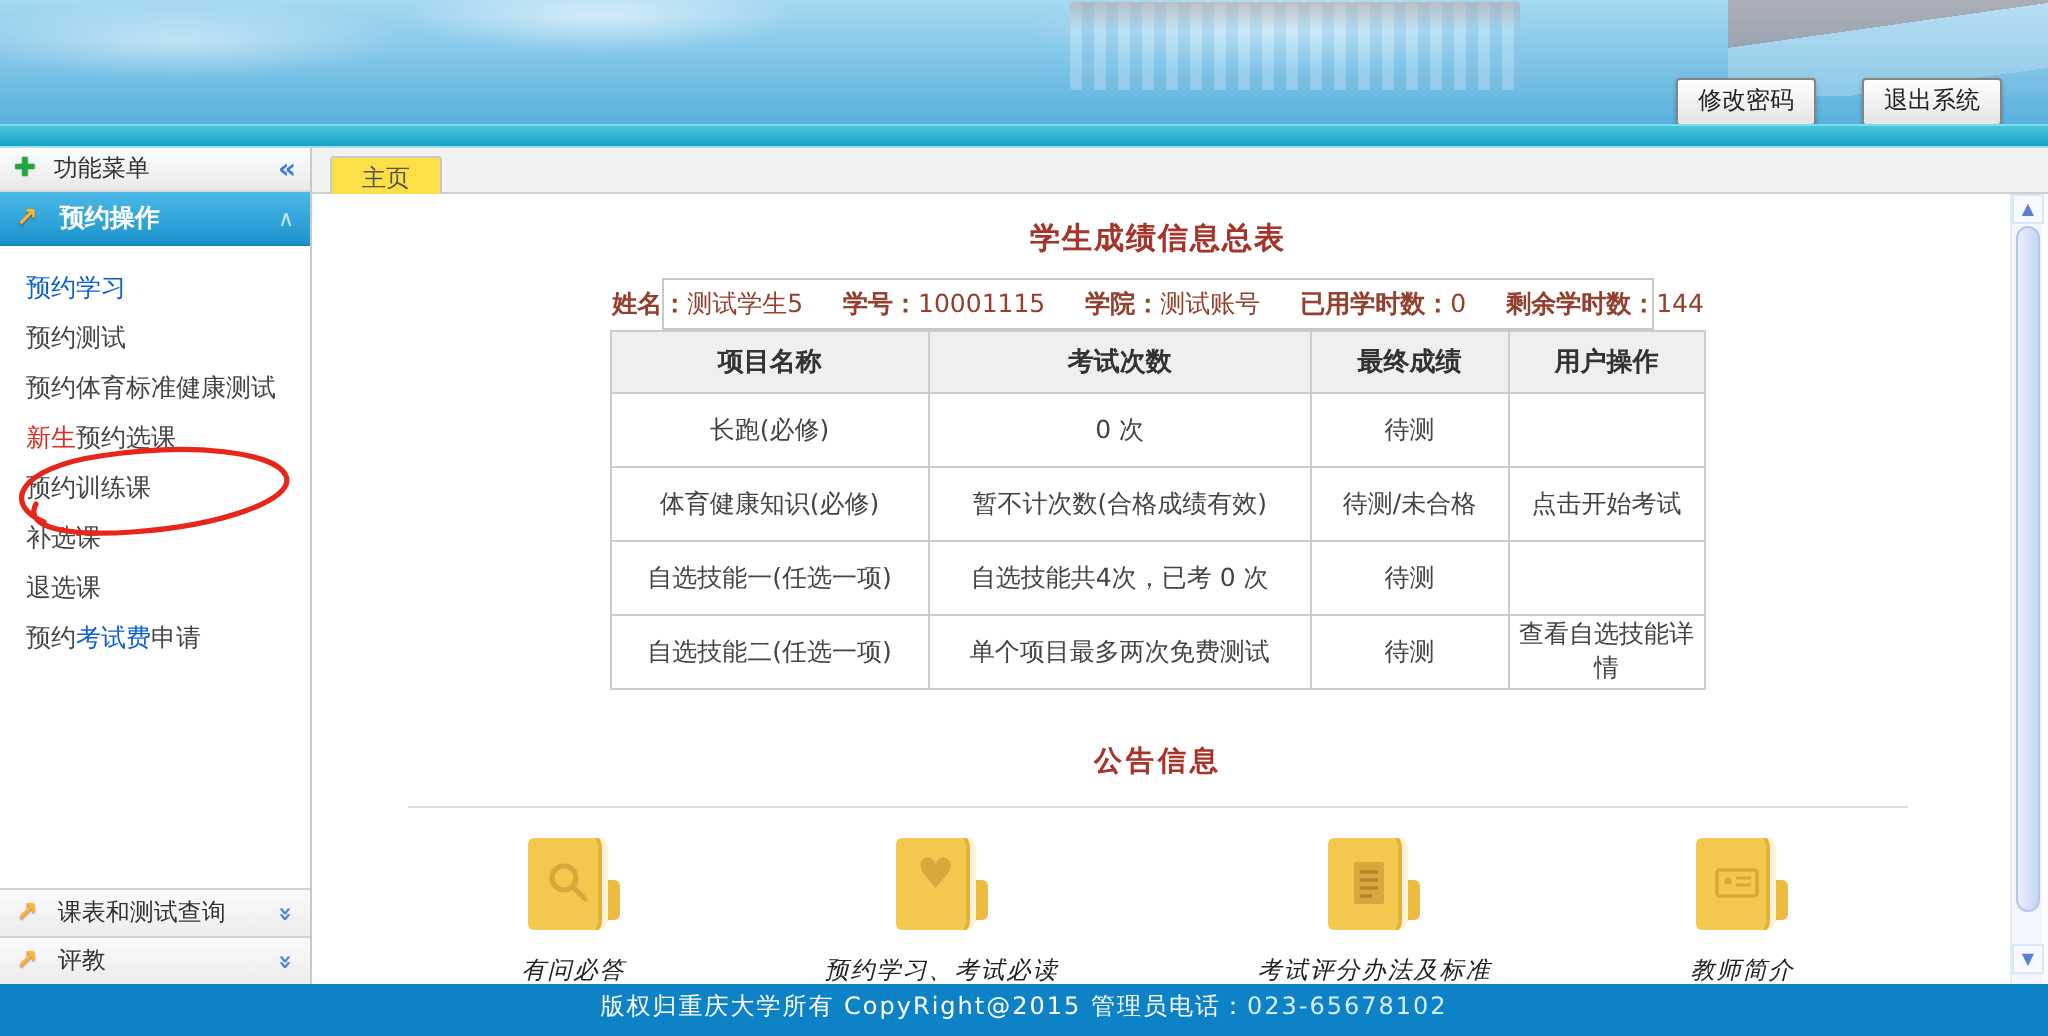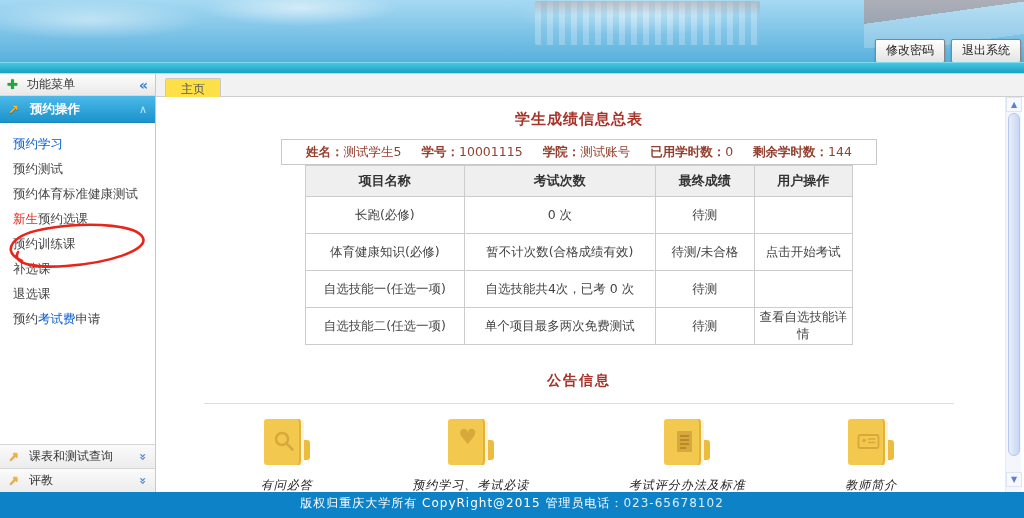--- a/index.html
+++ b/index.html
@@ -23,21 +23,21 @@
   .logo-wrap { position:absolute; left:14px; top:6px; display:flex; align-items:center; gap:14px; }
   .seal { width:48px; height:48px; border-radius:50%; background:#fdfdfd; border:1px solid #d5e6f2;
     display:flex; align-items:center; justify-content:center; box-shadow:0 1px 3px rgba(30,80,130,.4); }
   .uni-name { font-family:"DejaVu Serif","Liberation Serif",serif; font-style:italic; font-weight:bold;
     font-size:30px; color:#fff; letter-spacing:4px;
     text-shadow:2px 2px 2px #1f63a8, -1px -1px 1px #7db8e8, 0 0 4px #2a6da8; }
   .sys-title { font-size:25px; font-weight:bold; letter-spacing:7px; padding-left:8px; white-space:nowrap; }
   .c-w { color:#ffffff; text-shadow:0 0 3px rgba(35,95,160,.9), 1px 1px 2px #2a6da8; }
   .c-y { color:#ffd24a; text-shadow:0 0 3px rgba(255,255,255,.9), 1px 1px 2px #a87c12; }
   .c-n { color:#173a8f; text-shadow:0 0 3px rgba(255,255,255,.95), 1px 1px 0 #ffffff; }
-  .hdr-buttons { position:absolute; right:3px; bottom:-1px; display:flex; gap:6px; z-index:5; }
+  .hdr-buttons { position:absolute; right:23px; bottom:-1px; display:flex; gap:23px; z-index:5; }
   .hdr-buttons button { font-family:inherit; font-size:12px; color:#222; padding:2px 10px 3px;
     background:linear-gradient(#ffffff,#e4e4e4); border:1px solid #858585; border-radius:2px; cursor:pointer;
     box-shadow:0 1px 2px rgba(0,0,0,.25); }
 
   
   .teal-bar { height:12px; background:linear-gradient(#49c6de,#17a2c4);
     border-top:1px solid #7adcec; border-bottom:1px solid #a8dfeb; }
 
   
   .main-row { display:flex; height:418px; }
@@ -64,21 +64,21 @@
   .dchev { margin-left:auto; color:#4a86d8; font-weight:bold; font-size:12px; transform:rotate(90deg); }
 
   
   .content-col { flex:1; display:flex; flex-direction:column; min-width:0; }
   .tabbar { height:23px; background:#f2f2f2; border-bottom:1px solid #cfcfcf; }
   .tab { display:inline-block; margin:3px 0 0 9px; padding:2px 15px 3px; background:#fde047;
     border:1px solid #c9c9c9; border-bottom:none; border-radius:2px 2px 0 0; font-size:12px; color:#555;
     position:relative; top:1px; cursor:default; }
   .content { position:relative; flex:1; background:#fff; padding-right:22px; overflow:hidden; }
   .page-title { font-size:15px; font-weight:bold; color:#a5342a; text-align:center; margin-top:13px; letter-spacing:1px; }
-  .info-box { width:596px; margin:10px auto 0; border:1px solid #c8c8c8; height:26px;
+  .info-box { width:496px; margin:10px auto 0; border:1px solid #c8c8c8; height:26px;
     display:flex; align-items:center; justify-content:center; gap:20px; font-size:12.5px; color:#93402f; white-space:nowrap; }
   .info-box b { font-weight:bold; }
   .grades { width:548px; margin:0 auto; border-collapse:collapse; table-layout:fixed; }
   .grades th, .grades td { border:1px solid #ccc; text-align:center; }
   .grades th { height:31px; background:#efefef; font-size:13px; color:#333; }
   .grades td { height:37px; font-size:12.5px; color:#444; }
   .grades col.c1 { width:29%; } .grades col.c2 { width:35%; }
   .grades col.c3 { width:18%; } .grades col.c4 { width:18%; }
   .cell-red { color:#f03b2e; }
   .cell-link { color:#2aa8e0; cursor:pointer; }

